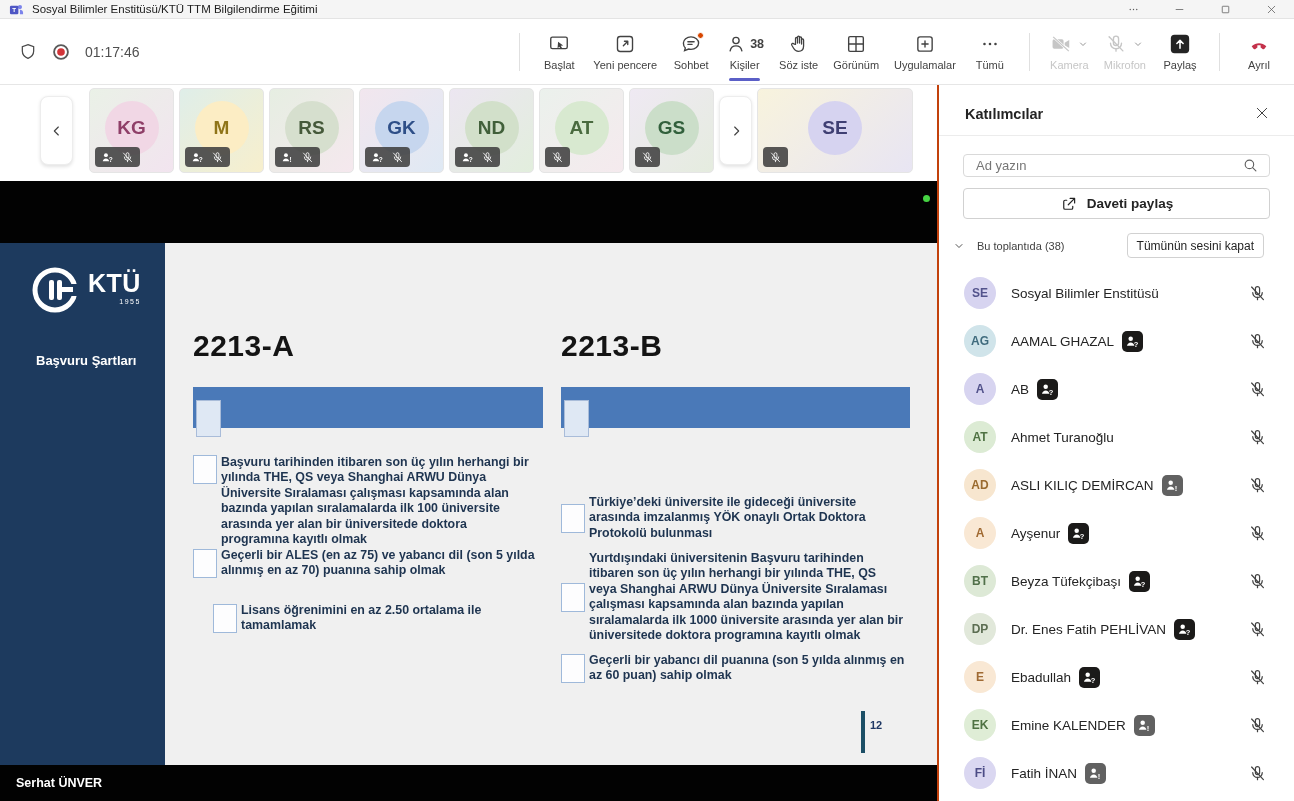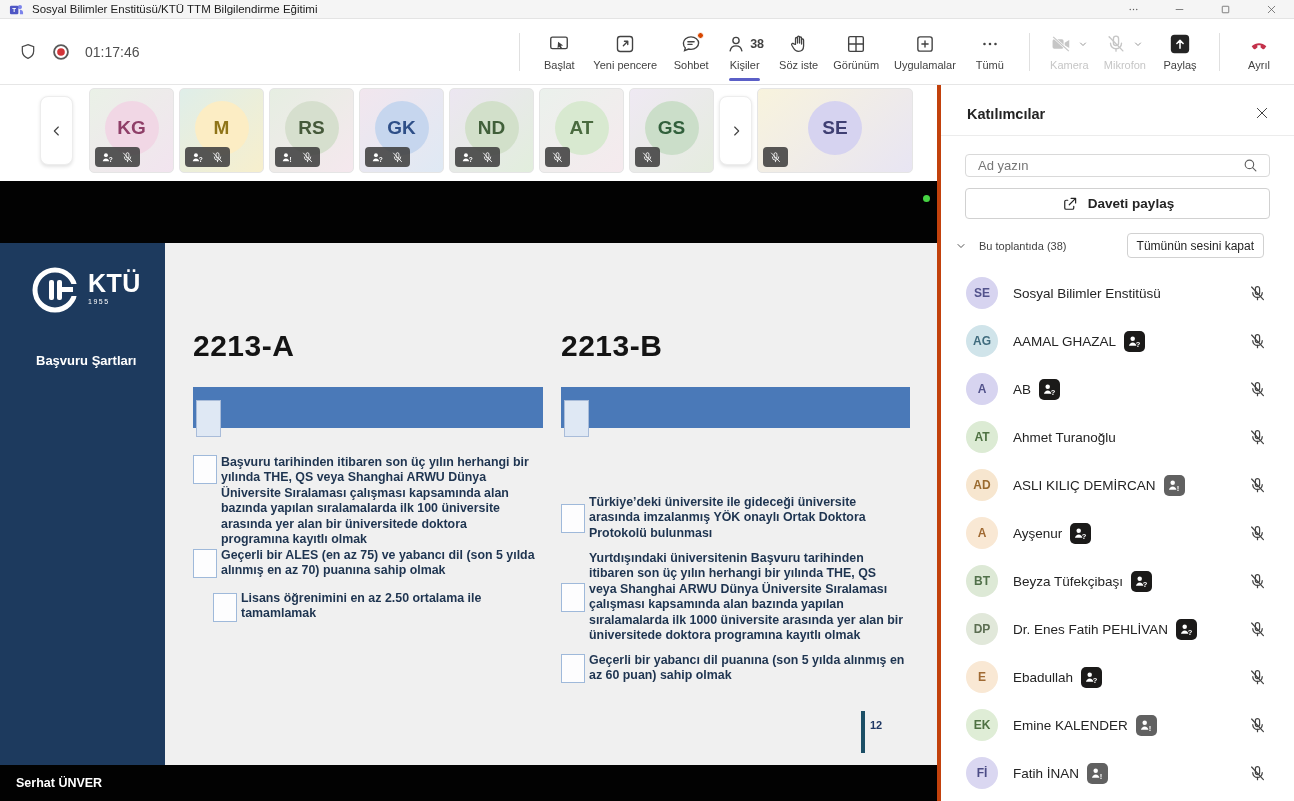--- a/index.html
+++ b/index.html
@@ -59,40 +59,40 @@
   .tile-badge{position:absolute;left:5px;bottom:5px;height:20px;border-radius:4px;
     background:rgba(64,64,64,.88);display:flex;align-items:center;gap:7px;padding:0 6px;color:#fff;}
   .tile-badge span{display:flex}
   .tile-badge svg{width:13px;height:13px}
 
   
   .stage{position:absolute;top:181px;left:0;width:937px;height:620px;background:#020202;}
   .live-dot{position:absolute;top:14px;right:7px;width:7px;height:7px;border-radius:50%;background:#46d343;}
   .slide{position:absolute;top:62px;left:0;width:937px;height:522px;display:flex;}
   .slide-side{position:relative;flex:none;width:165px;background:#1d3a5e;}
-  .ktu-logo{position:absolute;top:21px;left:31px;display:flex;align-items:flex-start;gap:5px;color:#fff;}
+  .ktu-logo{position:absolute;top:21px;left:31px;display:flex;align-items:flex-start;gap:5px;color:#fff;text-align:right;}
   .ktu-mark{width:52px;height:52px}
   .ktu-txt{display:flex;flex-direction:column;margin-top:7px}
   .ktu-name{font-size:25px;font-weight:700;letter-spacing:.5px;line-height:1}
   .ktu-year{font-size:7px;letter-spacing:1.5px;margin-top:2px}
   .side-label{position:absolute;top:110px;left:36px;font-size:13px;font-weight:700;color:#fff;}
   .slide-main{position:relative;flex:1;background:#f0f0f0;overflow:hidden;}
   .slide-title{position:absolute;top:86px;font-size:30px;font-weight:800;color:#141414;letter-spacing:.5px;}
   .slide-bar{position:absolute;top:144px;height:41px;background:#4a79b8;}
   .slide-square{position:absolute;top:157px;width:25px;height:37px;background:#dfe8f4;border:1px solid #a9bcd9;}
   .check-item{position:absolute;display:flex;gap:4px;}
   .checkbox{flex:none;width:24px;height:29px;background:#fdfdfe;border:1.6px solid #9fb9da;}
   .item-text{font-size:12.4px;line-height:15.4px;font-weight:600;color:#1e3450;}
   .page-line{position:absolute;left:696px;top:468px;width:3.5px;height:42px;background:#1c4f66;}
   .page-num{position:absolute;left:705px;top:476px;font-size:11px;font-weight:700;color:#1f3864;}
   .presenter{position:absolute;left:16px;bottom:11px;color:#fff;font-size:12.5px;font-weight:700;}
 
   
   .panel{position:absolute;top:85px;left:937px;width:357px;height:716px;background:#fff;
-    border-left:4px solid #c2410c;overflow:hidden;}
+    border-left:2px solid #c2410c;overflow:hidden;}
   .panel-header{display:flex;align-items:center;padding:20px 22px 12px 26px;}
   .panel-title{flex:1;font-size:14.5px;font-weight:700;color:#242424;}
   .panel-close{width:18px;height:18px;color:#424242;display:flex;cursor:pointer}
   .panel-close svg{width:16px;height:16px}
   .panel-divider{height:1px;background:#ececec;}
   .search-box{margin:18px 24px 0;height:23px;border:1px solid #d9d9d9;border-radius:4px;display:flex;
     align-items:center;padding:0 10px;background:#fff;}
   .search-box input{flex:1;border:0;outline:0;font-size:13px;color:#242424;font-family:inherit;background:transparent;}
   .search-box input::placeholder{color:#767676}
   .search-ic{width:17px;height:17px;color:#5f5f5f;display:flex}
@@ -514,21 +514,21 @@
           <div class="slide-bar" style="left: 28px; width: 350px;"></div>
           <div class="slide-square" style="left: 31px;"></div>
           <div class="check-item" style="left: 28px; top: 212px; width: 350px; align-items: flex-start;">
             <div class="checkbox"></div>
             <div class="item-text" style="width: 314px;">Başvuru tarihinden itibaren son üç yılın herhangi bir yılında THE, QS veya Shanghai ARWU Dünya Üniversite Sıralaması çalışması kapsamında alan bazında yapılan sıralamalarda ilk 100 üniversite arasında yer alan bir üniversitede doktora programına kayıtlı olmak</div>
           </div>
           <div class="check-item" style="left: 28px; top: 305px; width: 350px; align-items: center;">
             <div class="checkbox"></div>
             <div class="item-text" style="width: 314px;">Geçerli bir ALES (en az 75) ve yabancı dil (son 5 yılda alınmış en az 70) puanına sahip olmak</div>
           </div>
-          <div class="check-item" style="left: 28px; top: 348px; width: 350px; align-items: flex-end; padding-left: 20px;">
+          <div class="check-item" style="left: 28px; top: 360px; width: 350px; align-items: center; padding-left: 20px;">
             <div class="checkbox"></div>
             <div class="item-text" style="width: 314px;">Lisans öğrenimini en az 2.50 ortalama ile tamamlamak</div>
           </div>
           <div class="slide-title" style="left: 396px;">2213-B</div>
           <div class="slide-bar" style="left: 396px; width: 349px;"></div>
           <div class="slide-square" style="left: 399px;"></div>
           <div class="check-item" style="left: 396px; top: 252px; width: 349px; align-items: center;">
             <div class="checkbox"></div>
             <div class="item-text" style="width: 318px;">Türkiye’deki üniversite ile gideceği üniversite arasında imzalanmış YÖK onaylı Ortak Doktora Protokolü bulunması</div>
           </div>

